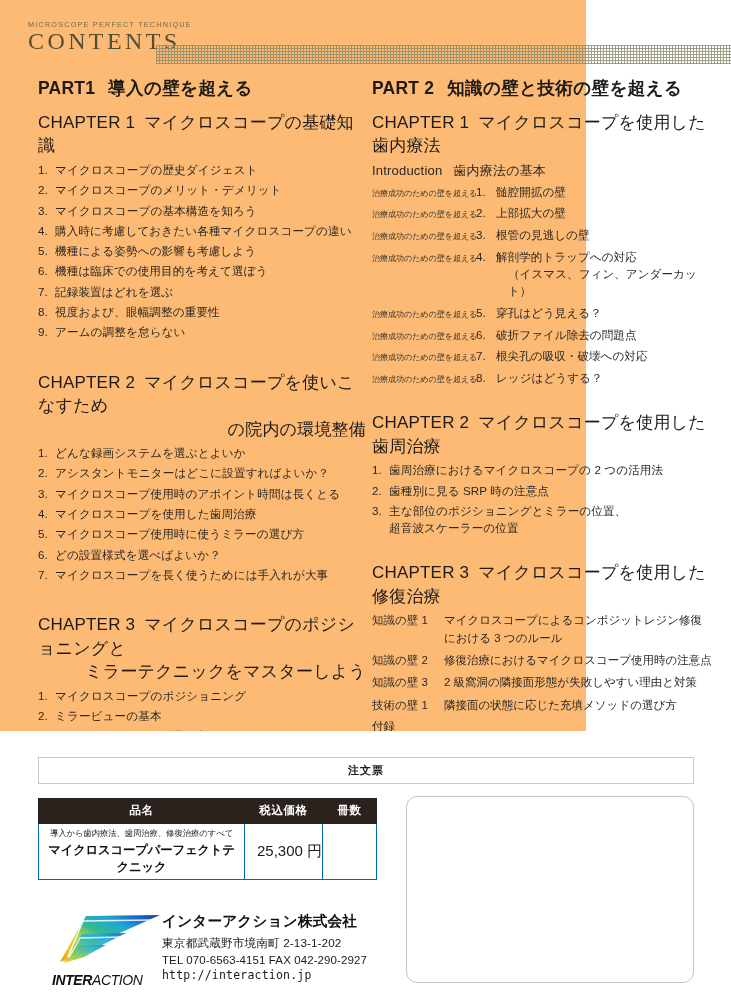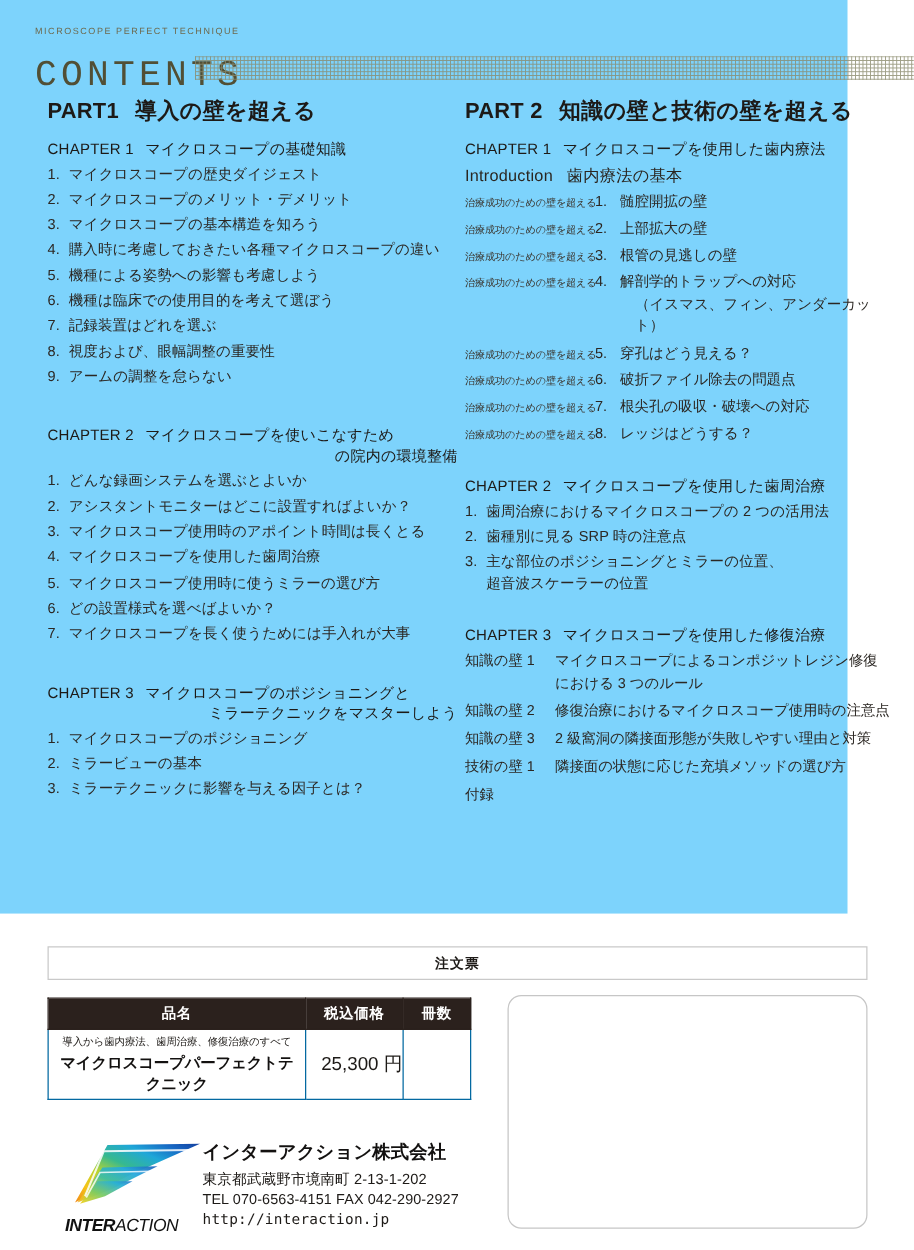--- a/index.html
+++ b/index.html
@@ -7,34 +7,34 @@
     width: 731px; height: 1000px;
     background: #ffffff;
     font-family: "Liberation Sans", "DejaVu Sans", sans-serif;
     color: #231f1c;
     overflow: hidden;
   }
   #page { position: relative; width: 731px; height: 1000px; background: #ffffff; }
 
   
   #toc-panel {
-    position: absolute; left: 0; top: 0; width: 678px; height: 731px;
-    background: #7dd3fc;
+    position: absolute; left: 0; top: 0; width: 586px; height: 731px;
+    background: #fdba74;
   }
 
   
   #toc-header { position: absolute; left: 28px; top: 20px; width: 680px; height: 42px; }
   .hdr-kicker {
     font-size: 7.2px; letter-spacing: 1.25px; color: #6d6a4e;
     font-family: "Liberation Sans", sans-serif; white-space: nowrap;
   }
   .hdr-contents {
-    font-size: 29px; letter-spacing: 3.4px; color: #514f35;
-    font-weight: 300; line-height: 1.05; margin-top: 17px;
-    font-family: Liberation Mono, monospace;
+    font-size: 24px; letter-spacing: 3.4px; color: #514f35;
+    font-weight: 300; line-height: 1.05; margin-top: 0;
+    font-family: Liberation Serif, serif;
   }
   .hdr-rule {
     position: absolute; left: 128px; top: 25px; width: 578px; height: 19px;
     background-image:
       linear-gradient(to right, #8a8a6c 1px, transparent 1px),
       linear-gradient(to bottom, #8a8a6c 1px, transparent 1px);
     background-size: 3px 3px, 3px 3px;
     opacity: .82;
   }
 
@@ -44,21 +44,21 @@
   #col-right { left: 372px; width: 340px; }
 
   .part-title {
     font-size: 17.5px; font-weight: bold; color: #1d1a17;
     letter-spacing: .4px; margin-bottom: 11px; white-space: nowrap;
   }
   .part-title .pnum { letter-spacing: .2px; }
   .part-title .pgap { display: inline-block; width: 13px; }
 
   .chapter {
-    font-size: 12px; color: #1d1a17; letter-spacing: .2px;
+    font-size: 17px; color: #1d1a17; letter-spacing: .2px;
     line-height: 1.38; margin-bottom: 4px;
   }
   .chapter .cgap { display: inline-block; width: 9px; }
   .chapter .cont { display: block; text-align: right; padding-right: 2px; }
 
   .intro {
     font-size: 13px; color: #2a2620; letter-spacing: .2px; margin: 2px 0 3px 0;
   }
   .intro .igap { display: inline-block; width: 11px; }
 

